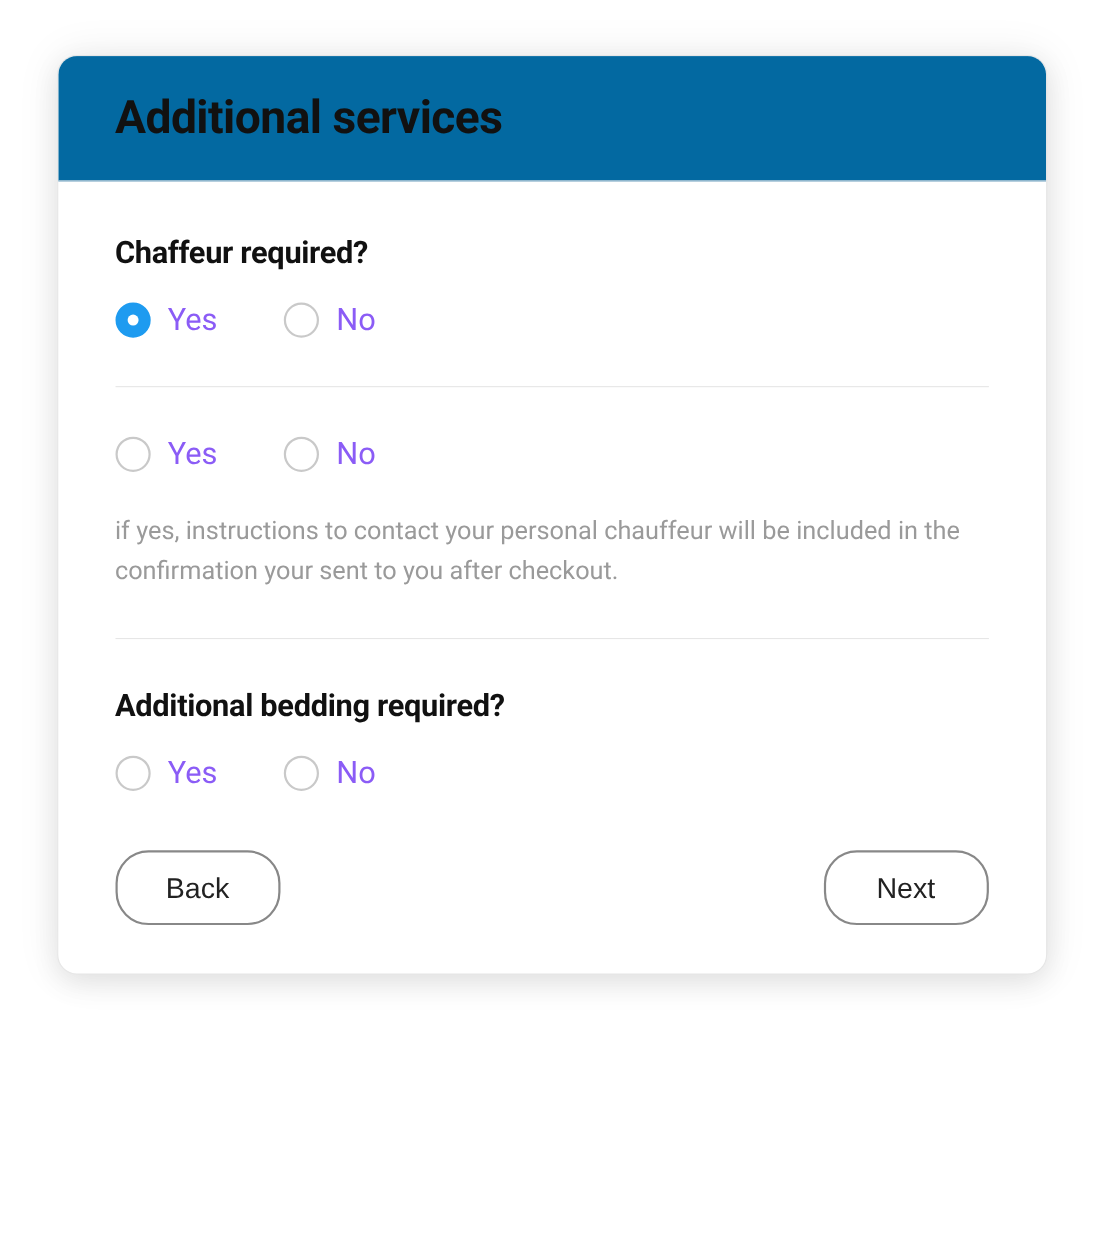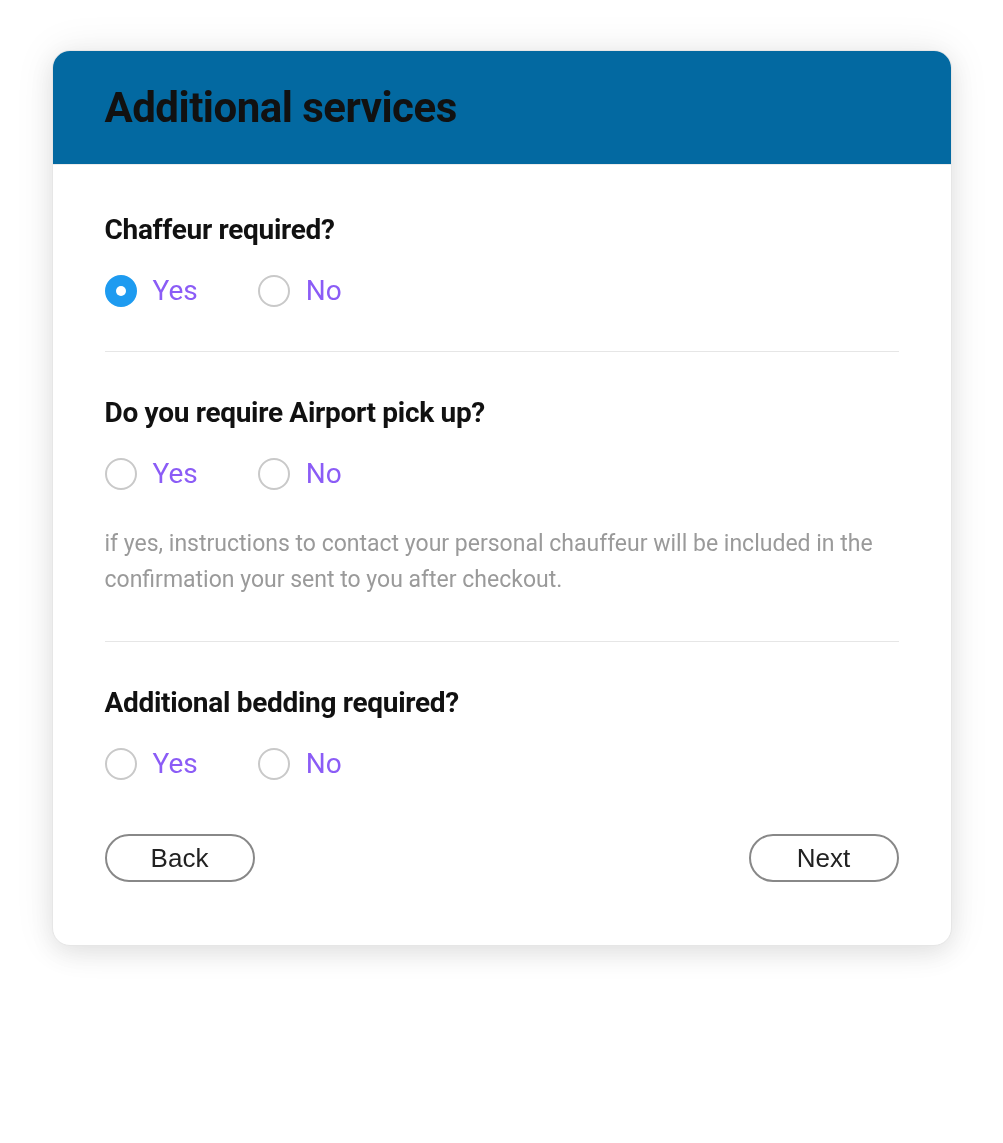--- a/index.html
+++ b/index.html
@@ -28,21 +28,21 @@
       padding: 32px 52px;
       border-bottom: 1px solid #ececec;
     }
     .card-title {
       font-size: 42px;
       font-weight: 700;
       color: #111;
       letter-spacing: -0.5px;
     }
     .card-body {
-      padding: 48px 52px 63px 52px;
+      padding: 48px 52px 44px 52px;
     }
     .question-block {
       padding-bottom: 44px;
     }
     .question-block.with-divider {
       border-bottom: 1px solid #e6e6e6;
       margin-bottom: 44px;
     }
     .question-label {
       font-size: 28px;
@@ -102,21 +102,21 @@
     .button-row {
       display: flex;
       align-items: center;
       gap: 20px;
       margin-top: 10px;
     }
     .spacer {
       flex: 1;
     }
     .btn {
-      height: 48px;
+      height: 68px;
       padding: 0 40px;
       border-radius: 30px;
       font-size: 26px;
       font-weight: 400;
       cursor: pointer;
       display: flex;
       align-items: center;
       justify-content: center;
       border: 2px solid #888;
       background: #fff;
@@ -148,21 +148,20 @@
           <span class="radio-text">Yes</span>
         </div>
         <div class="radio-option">
           <span class="radio-circle"></span>
           <span class="radio-text">No</span>
         </div>
       </div>
     </div>
 
     <div class="question-block with-divider">
-      <div class="question-label">Do you require Airport pick up?</div>
       <div class="radio-row">
         <div class="radio-option">
           <span class="radio-circle"></span>
           <span class="radio-text">Yes</span>
         </div>
         <div class="radio-option">
           <span class="radio-circle"></span>
           <span class="radio-text">No</span>
         </div>
       </div>

